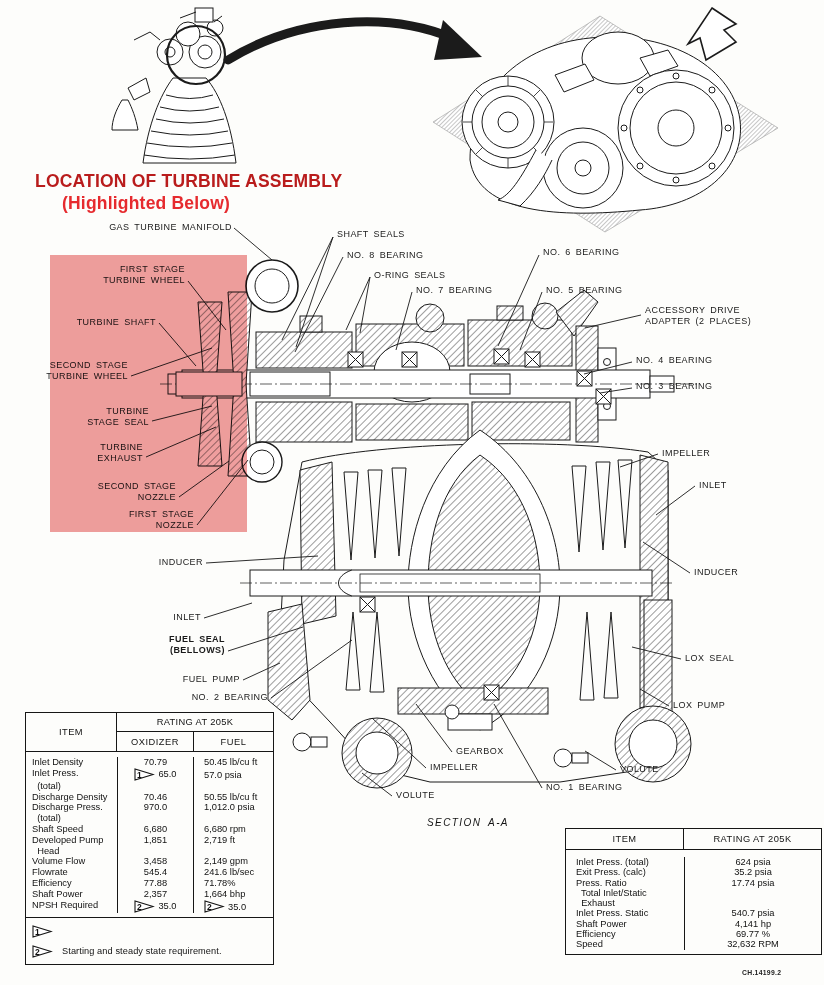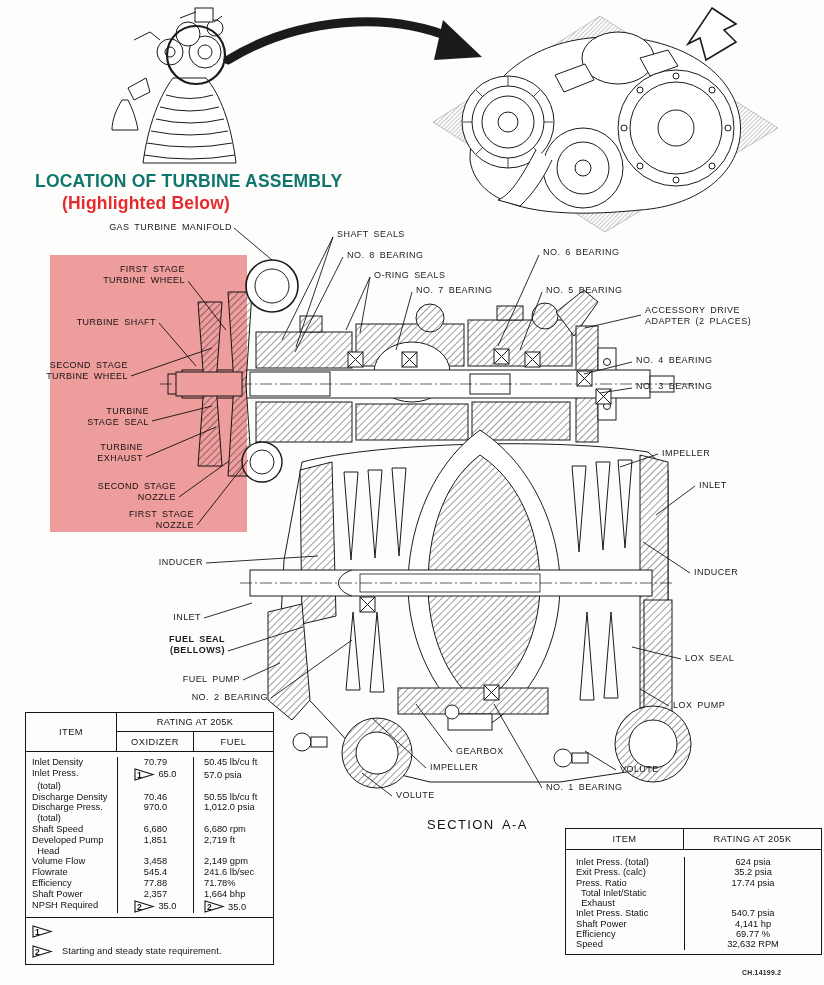--- a/index.html
+++ b/index.html
@@ -5,21 +5,21 @@
   html,body{margin:0;padding:0;}
   body{width:824px;height:985px;position:relative;background:#fdfdfb;
        font-family:"Liberation Sans",sans-serif;color:#141414;overflow:hidden;}
   #diagram-svg{position:absolute;left:0;top:0;z-index:1;}
   #callout-layer{position:absolute;left:0;top:0;width:824px;height:985px;z-index:2;pointer-events:none;}
   .callout{position:absolute;font-size:9px;line-height:10.5px;letter-spacing:.45px;word-spacing:2px;
            white-space:pre;color:#1a1a1a;}
   .callout.r{text-align:right;}
   #highlight-overlay{position:absolute;z-index:3;mix-blend-mode:multiply;pointer-events:none;}
   .heading{position:absolute;z-index:4;font-weight:700;font-size:17.5px;letter-spacing:.2px;}
-  #section-label{position:absolute;z-index:4;font-size:13px;letter-spacing:1.4px;word-spacing:3px;}
+  #section-label{position:absolute;z-index:4;font-size:10px;letter-spacing:1.4px;word-spacing:3px;font-style:italic;}
   #figure-ref{position:absolute;z-index:4;font-size:6.8px;font-weight:700;letter-spacing:.3px;color:#222;}
   .tbl{position:absolute;z-index:4;border:1.6px solid #161616;font-size:9.3px;color:#111;background:transparent;}
   #turbopump-table{left:25px;top:712px;width:247px;}
   #turbine-table{left:565px;top:828px;width:255px;}
   .t-title{height:21px;line-height:22px;text-align:center;border-bottom:1.4px solid #161616;letter-spacing:.35px;}
   .tp-head{display:grid;grid-template-columns:91px 1fr;height:38px;border-bottom:1.4px solid #161616;}
   .item-h{display:flex;align-items:center;justify-content:center;border-right:1.3px solid #161616;letter-spacing:.4px;}
   .rating-wrap{display:flex;flex-direction:column;}
   .rating-h{height:18px;line-height:19px;text-align:center;border-bottom:1.2px solid #161616;letter-spacing:.35px;}
   .sub{display:grid;grid-template-columns:77px 1fr;flex:1;}
@@ -309,21 +309,21 @@
     <div class="callout r" style="top: 557px; right: 621px;">INDUCER</div>
     <div class="callout r" style="top: 612px; right: 623px;">INLET</div>
     <div class="callout r" style="top: 634px; right: 599px; font-weight: bold;">FUEL SEAL
 (BELLOWS)</div>
     <div class="callout r" style="top: 674px; right: 584px;">FUEL PUMP</div>
     <div class="callout r" style="top: 692px; right: 556px;">NO. 2 BEARING</div>
   </div>
 
 <div id="highlight-overlay" style="left: 50px; top: 255px; width: 197px; height: 277px; background: rgb(239, 158, 158);"></div>
 
-<div class="heading" style="left: 35px; top: 171px; color: #0f766e;">LOCATION OF TURBINE ASSEMBLY</div>
+<div class="heading" style="left: 35px; top: 171px; color: #b91c1c;">LOCATION OF TURBINE ASSEMBLY</div>
 <div class="heading" style="left: 62px; top: 193px; color: rgb(230, 42, 46);">(Highlighted Below)</div>
 
 <div id="section-label" style="left:427px;top:817px;">SECTION A-A</div>
 <div id="figure-ref" style="left:742px;top:969px;">CH.14199.2</div>
 
 <div id="turbopump-table" class="tbl">
   <div class="tp-head">
     <div class="item-h">ITEM</div>
     <div class="rating-wrap">
       <div class="rating-h">RATING AT 205K</div>

